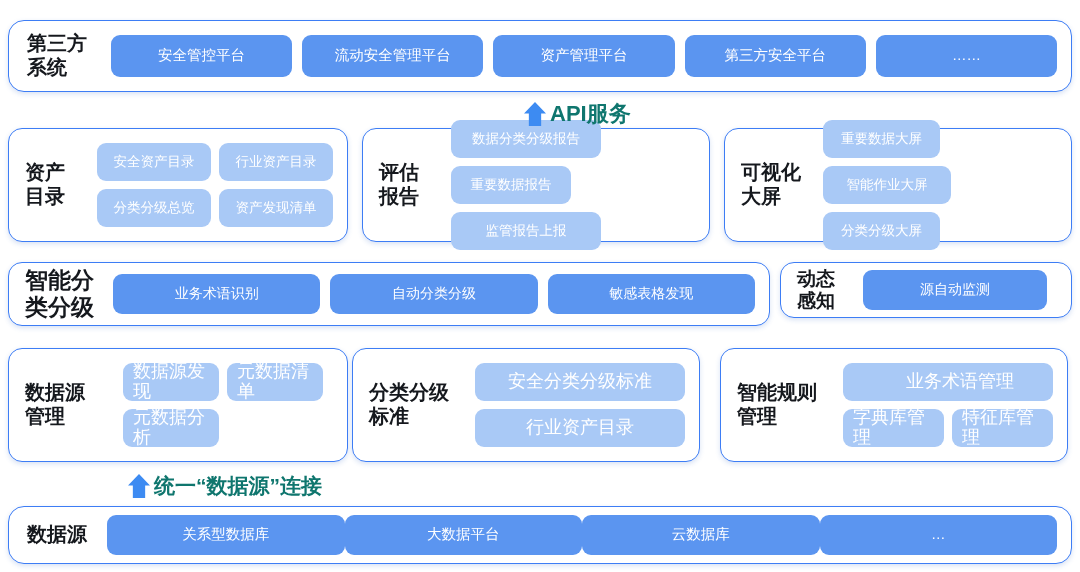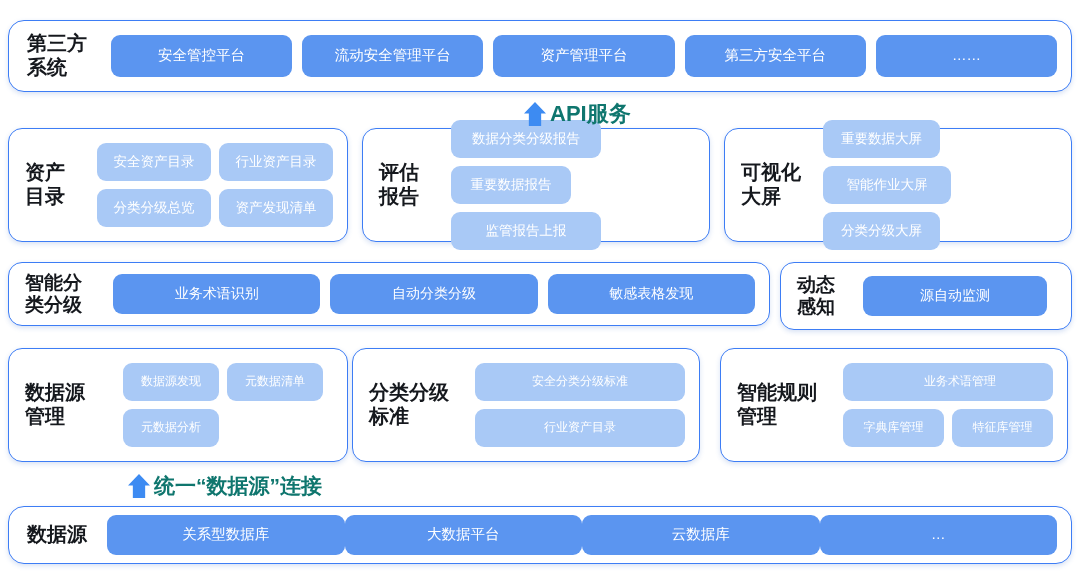--- a/index.html
+++ b/index.html
@@ -97,44 +97,44 @@
   #card-report .chip.w-big  { width: 150px; }
   #card-report .chip.w-mid  { width: 120px; }
   #card-screen .chip.w-mid  { width: 117px; }
   #card-screen .chip.w-wide { width: 128px; }
 
   
   #row-classify {
     left: 8px; top: 262px; width: 762px; height: 64px;
     padding: 0 14px 0 16px;
   }
-  #row-classify .panel-title { font-size: 19px; width: 78px; }
+  #row-classify .panel-title { font-size: 23px; width: 78px; }
   #row-classify .chips-row { flex: 1; gap: 10px; margin-left: 10px; }
   #row-classify .chip { height: 40px; flex: 1; font-size: 14px; }
 
   #row-sense {
-    left: 780px; top: 262px; width: 292px; height: 68px;
+    left: 780px; top: 262px; width: 292px; height: 56px;
     padding: 0 24px 0 16px;
     gap: 10px;
   }
   #row-sense .panel-title { font-size: 19px; width: 46px; }
   #row-sense .chips-row { flex: 1; margin-left: 10px; }
   #row-sense .chip { height: 40px; flex: 1; font-size: 14px; }
 
   
   .card-row4 { top: 348px; height: 114px; padding: 0 14px 0 16px; }
   #card-source   { left: 8px;   width: 340px; }
   #card-standard { left: 352px; width: 348px; }
   #card-rules    { left: 720px; width: 348px; }
   .card-row4 .panel-title { font-size: 20px; }
   #card-source   .panel-title { width: 88px; }
   #card-standard .panel-title { width: 96px; }
   #card-rules    .panel-title { width: 96px; }
   .card-row4 .chips-grid { flex: 1; margin-left: 10px; gap: 8px; align-content: center; }
-  .card-row4 .chip { height: 38px; font-size: 12px; padding: 0 10px; }
+  .card-row4 .chip { height: 38px; font-size: 18px; padding: 0 10px; }
 
   #card-source .chip { width: 96px; }
   #card-standard .chip.w-full { width: 100%; }
   #card-rules .chip.w-full { width: 100%; padding-left: 34px; }
   #card-rules .chip.w-half { width: calc(50% - 4px); }
 
   
   #src-connector { left: 128px; top: 472px; font-size: 21px; }
 
   

